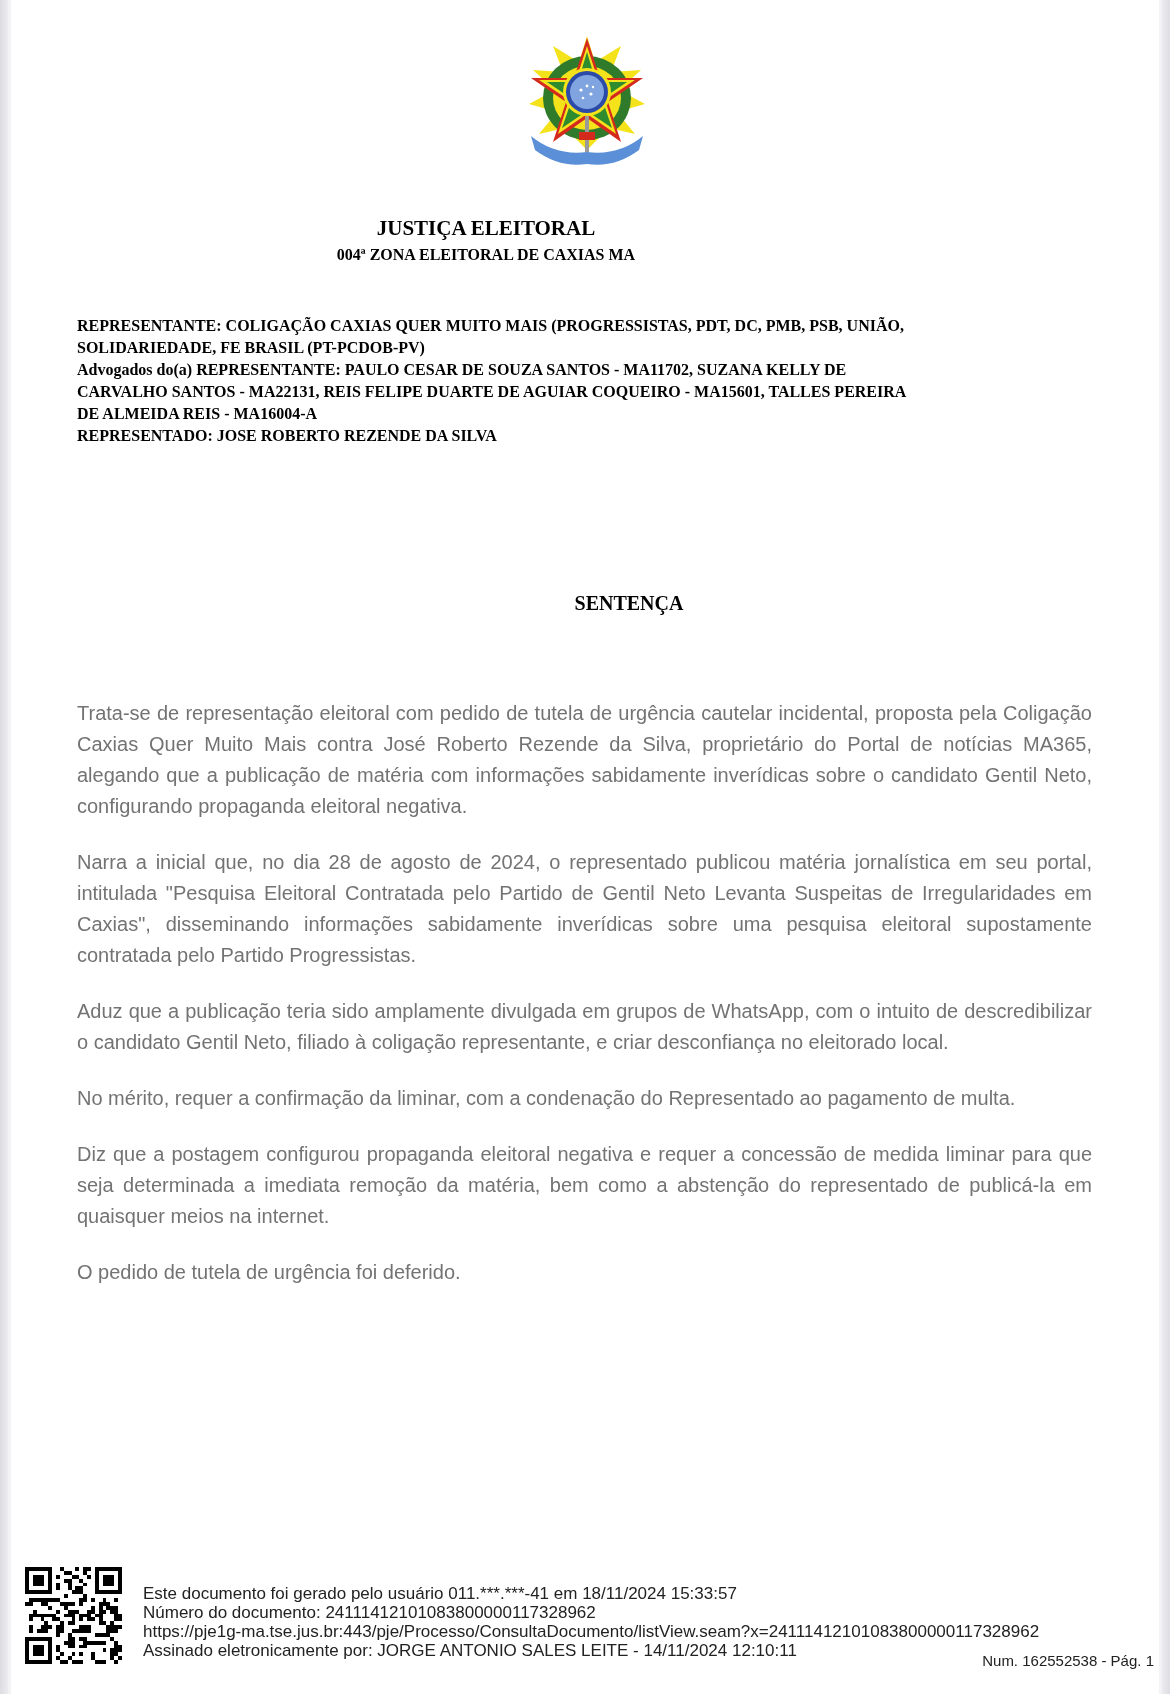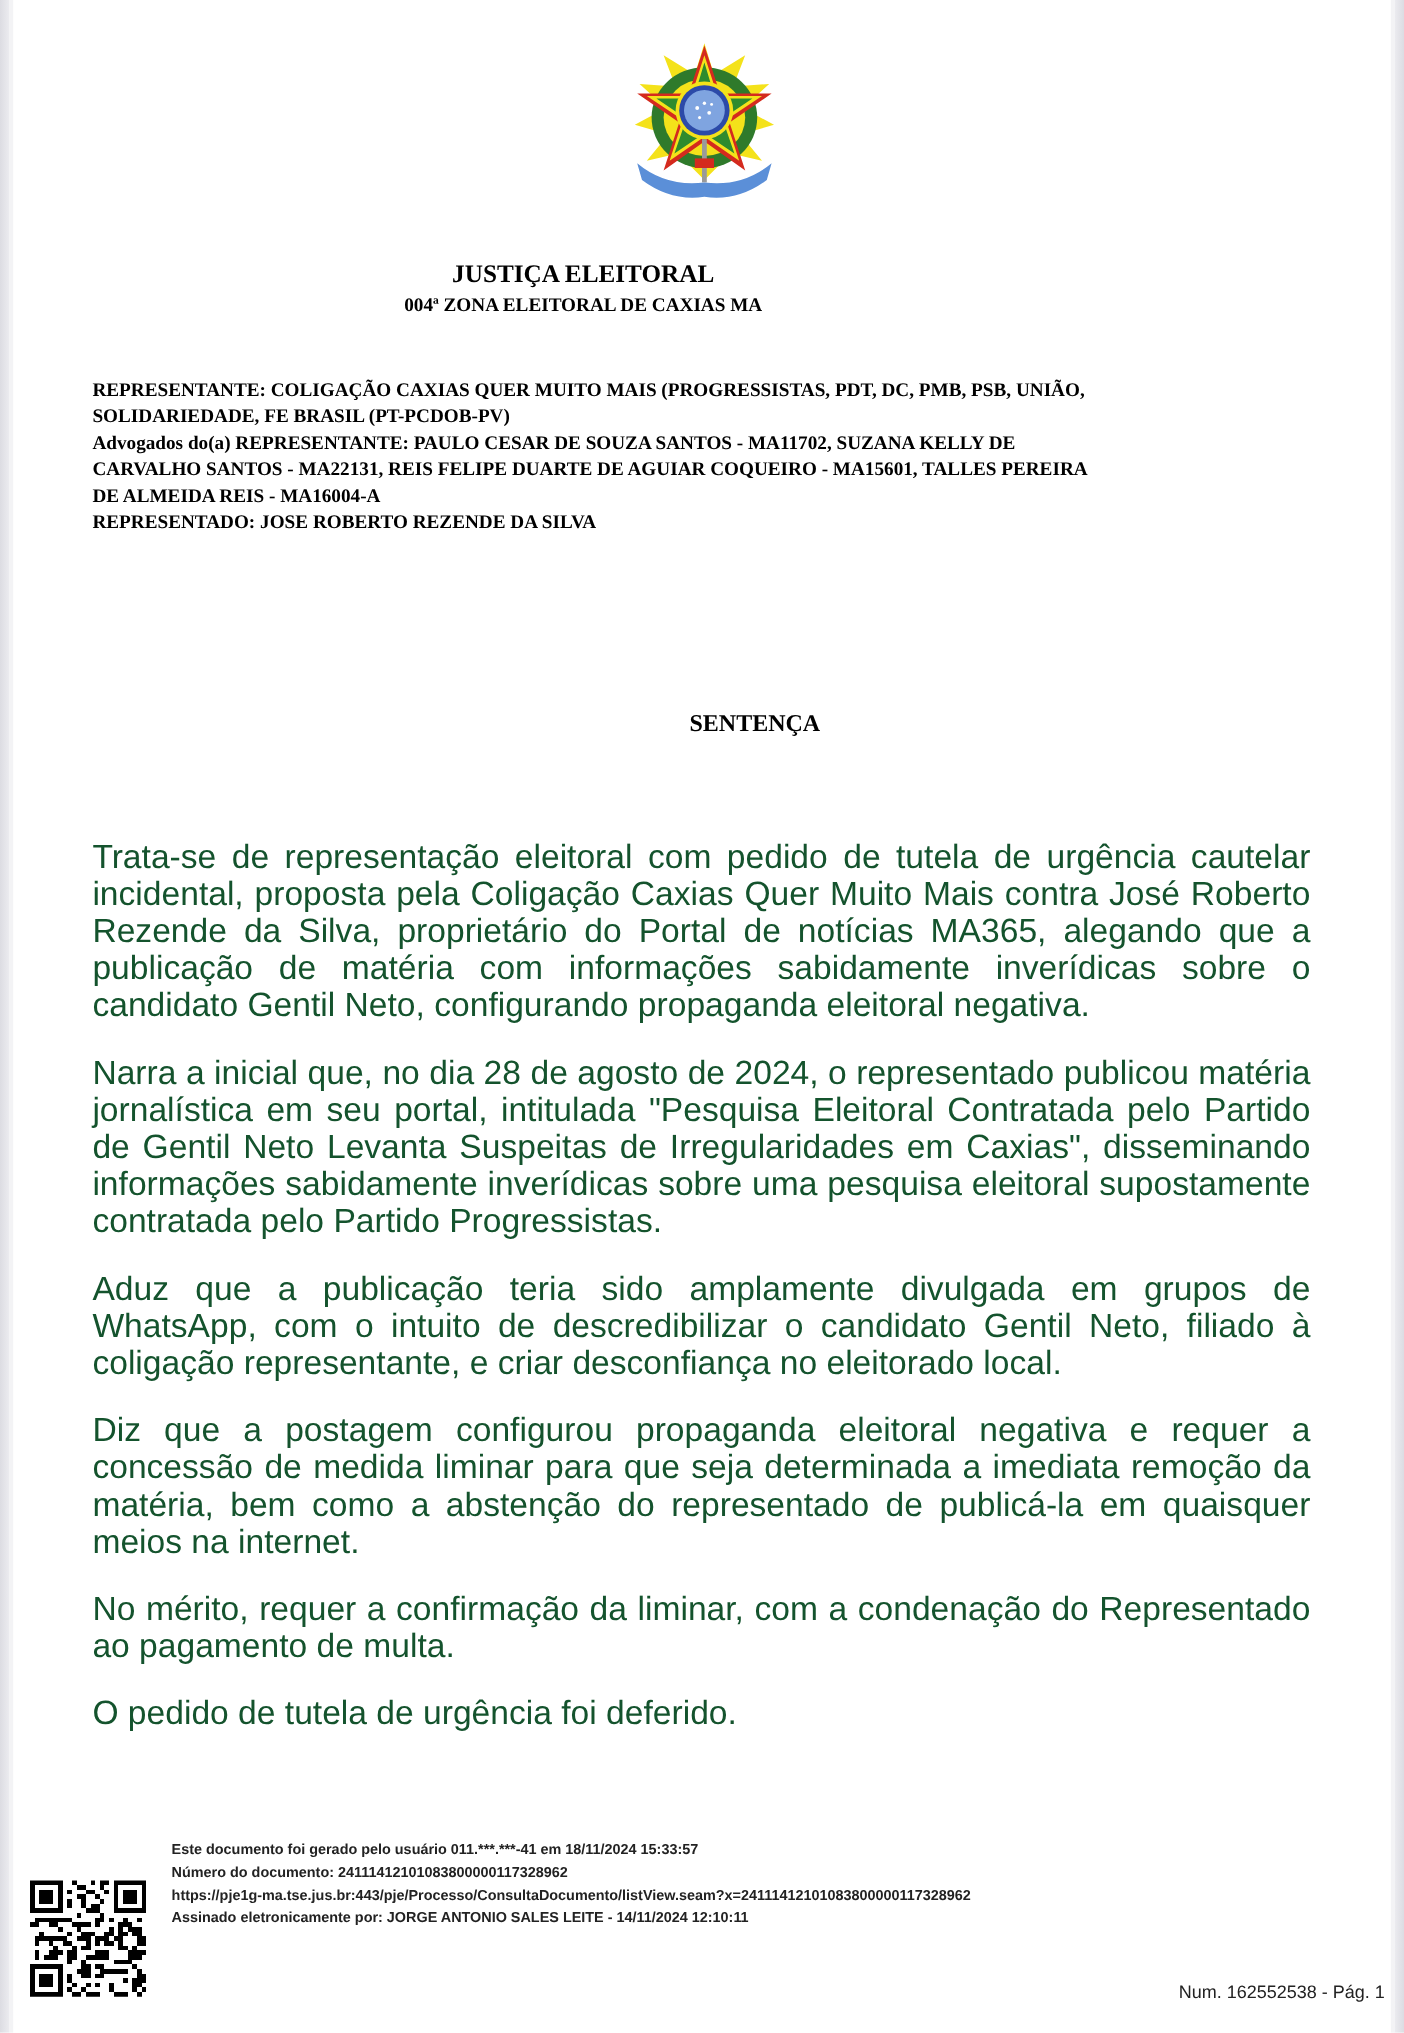--- a/index.html
+++ b/index.html
@@ -24,27 +24,27 @@
 
   .meta { position: absolute; left: 77px; top: 315px; width: 1000px;
     font-family: "Liberation Serif", serif; font-weight: bold; font-size: 16px;
     line-height: 22px; color: #000; }
   .meta div { white-space: nowrap; }
 
   .sentenca { position: absolute; left: 0; width: 1170px; top: 592px; text-align: center;
     font-family: "Liberation Serif", serif; font-weight: bold; font-size: 20px; color: #000; padding-left: 44px; }
 
   .body { position: absolute; left: 77px; top: 698px; width: 1015px;
-    font-family: "Liberation Sans", sans-serif; font-size: 28px; line-height: 31px; color: #14532d; }
+    font-family: "Liberation Sans", sans-serif; font-size: 20px; line-height: 31px; color: #737373; }
   .body p { margin: 0 0 25px 0; text-align: justify; text-align-last: left; }
 
   .qr { position: absolute; left: 25px; top: 1567px; width: 97px; height: 97px; }
 
-  .footer { position: absolute; left: 143px; top: 1532px; font-family: "Liberation Sans", sans-serif;
-    font-size: 12px; line-height: 19px; color: #222; font-weight: bold; }
+  .footer { position: absolute; left: 143px; top: 1584px; font-family: "Liberation Sans", sans-serif;
+    font-size: 17px; line-height: 19px; color: #222; }
   .footer div { white-space: nowrap; }
   .pagenum { position: absolute; right: 16px; top: 1652px; font-family: "Liberation Sans", sans-serif;
     font-size: 15px; color: #222; }
 </style>
 </head>
 <body>
 
 <div class="edge-left"></div>
 <div class="edge-left2"></div>
 <div class="edge-right"></div>
@@ -91,22 +91,22 @@
   <div>DE ALMEIDA REIS - MA16004-A</div>
   <div>REPRESENTADO: JOSE ROBERTO REZENDE DA SILVA</div>
 </div>
 
 <div class="sentenca">SENTENÇA</div>
 
 <div class="body">
   <p>Trata-se de representação eleitoral com pedido de tutela de urgência cautelar incidental, proposta pela Coligação Caxias Quer Muito Mais contra José Roberto Rezende da Silva, proprietário do Portal de notícias MA365, alegando que a publicação de matéria com informações sabidamente inverídicas sobre o candidato Gentil Neto, configurando propaganda eleitoral negativa.</p>
   <p>Narra a inicial que, no dia 28 de agosto de 2024, o representado publicou matéria jornalística em seu portal, intitulada "Pesquisa Eleitoral Contratada pelo Partido de Gentil Neto Levanta Suspeitas de Irregularidades em Caxias", disseminando informações sabidamente inverídicas sobre uma pesquisa eleitoral supostamente contratada pelo Partido Progressistas.</p>
   <p>Aduz que a publicação teria sido amplamente divulgada em grupos de WhatsApp, com o intuito de descredibilizar o candidato Gentil Neto, filiado à coligação representante, e criar desconfiança no eleitorado local.</p>
+  <p>No mérito, requer a confirmação da liminar, com a condenação do Representado ao pagamento de multa.</p>
   <p>Diz que a postagem configurou propaganda eleitoral negativa e requer a concessão de medida liminar para que seja determinada a imediata remoção da matéria, bem como a abstenção do representado de publicá-la em quaisquer meios na internet.</p>
-  <p>No mérito, requer a confirmação da liminar, com a condenação do Representado ao pagamento de multa.</p>
   <p>O pedido de tutela de urgência foi deferido.</p>
 </div>
 
 <svg class="qr" viewBox="0 0 25 25" shape-rendering="crispEdges" id="qr">
     <rect x="9" y="0" width="1" height="1" fill="#000"></rect>
     <rect x="13" y="0" width="1" height="1" fill="#000"></rect>
     <rect x="15" y="0" width="1" height="1" fill="#000"></rect>
     <rect x="16" y="0" width="1" height="1" fill="#000"></rect>
     <rect x="10" y="1" width="1" height="1" fill="#000"></rect>
     <rect x="11" y="1" width="1" height="1" fill="#000"></rect>

